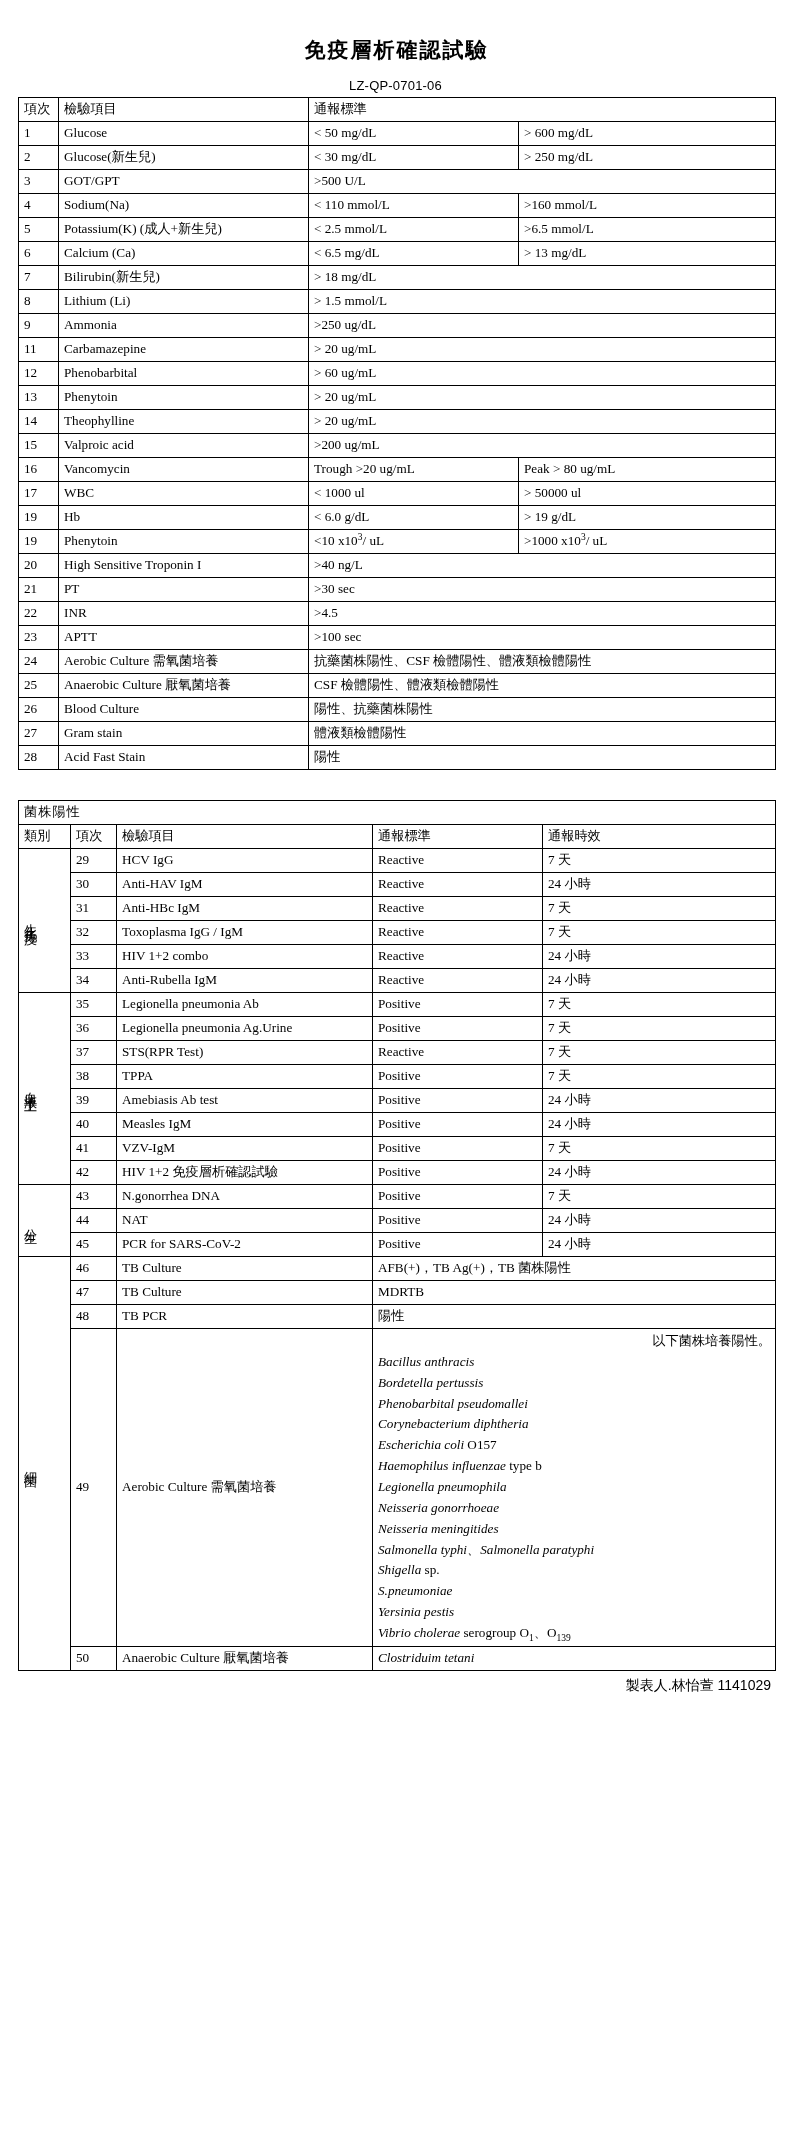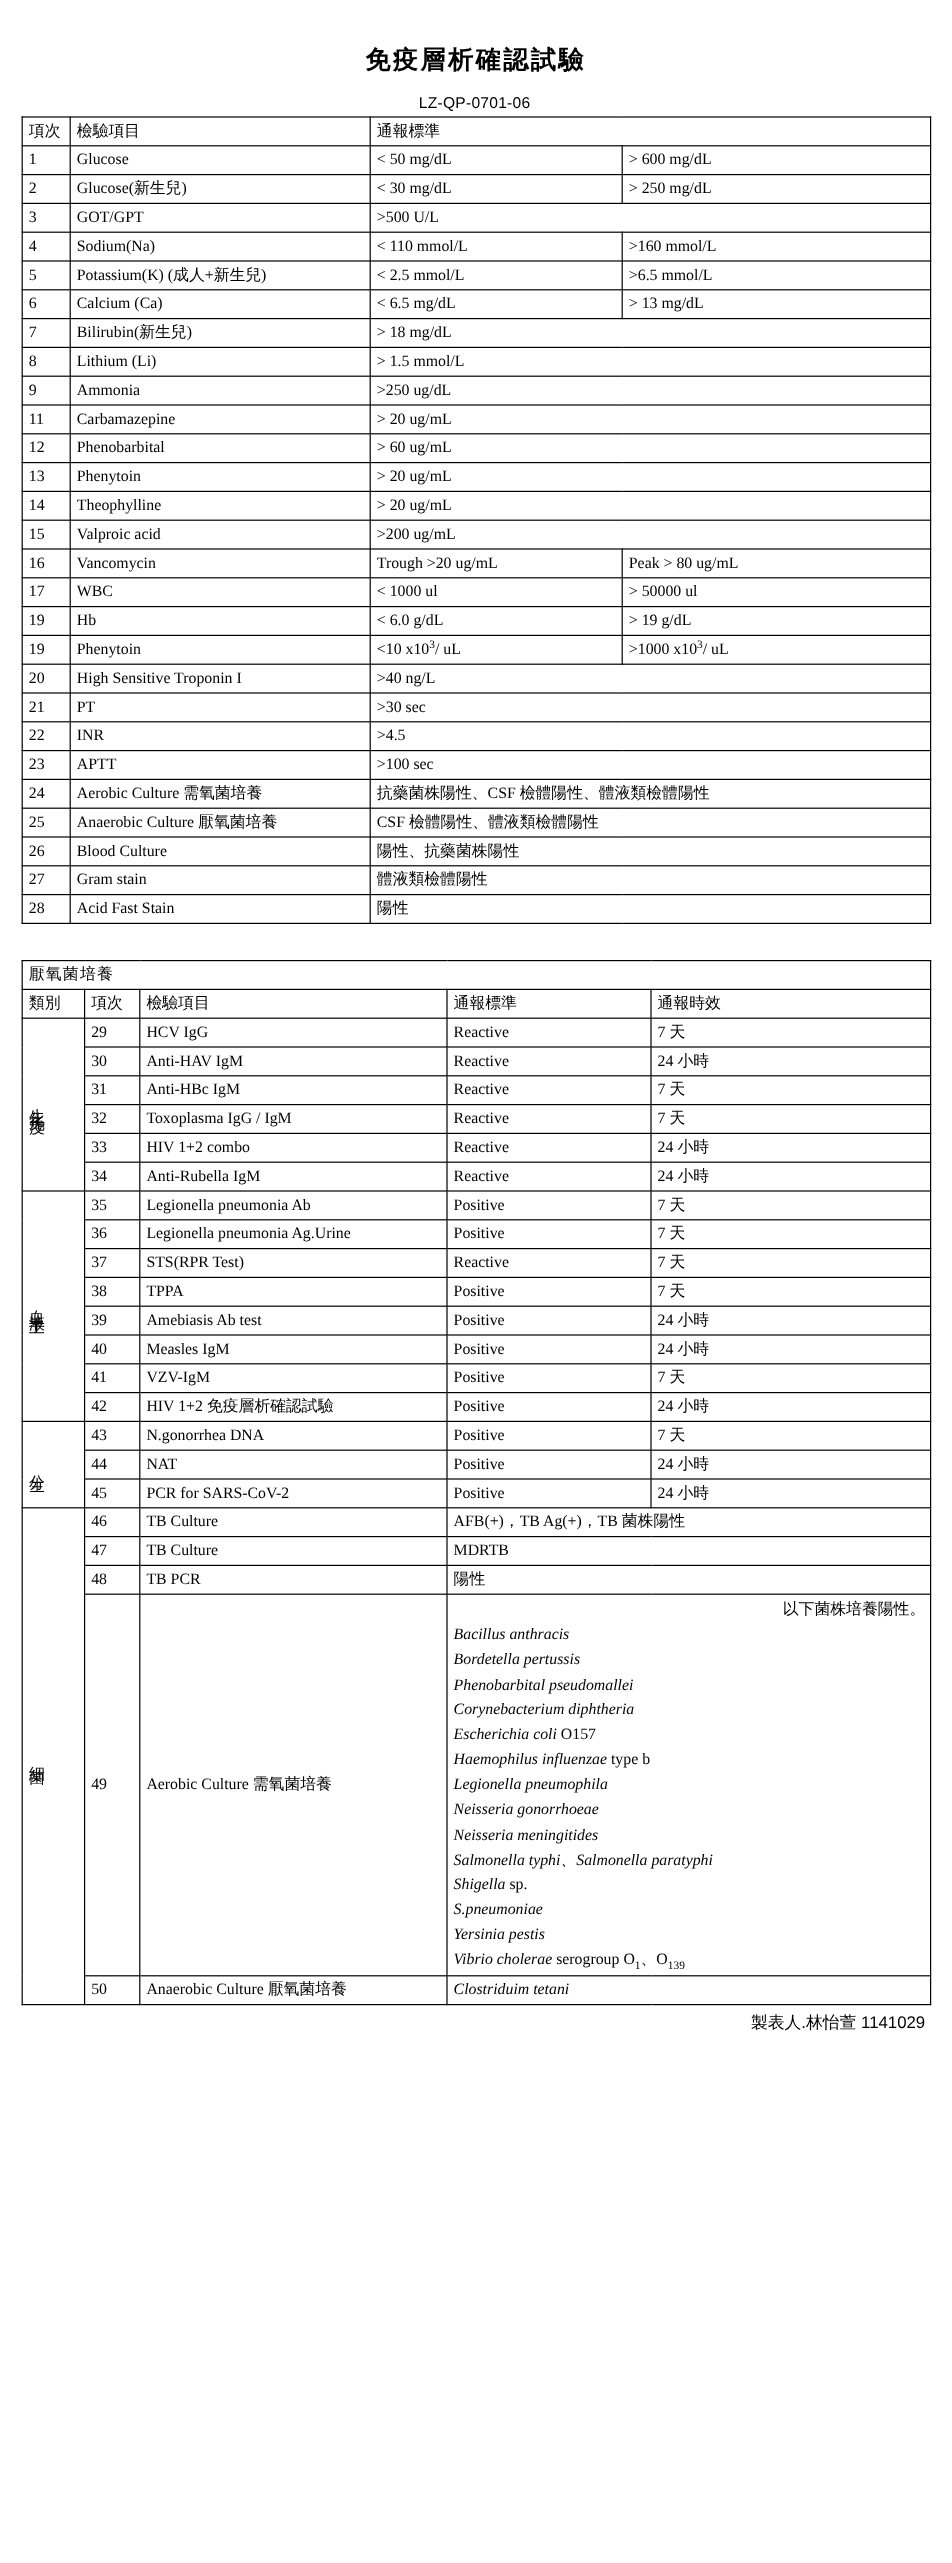--- a/index.html
+++ b/index.html
@@ -287,21 +287,21 @@
   <table class="grid t2">
     <colgroup>
       <col class="c-cat">
         <col class="c-no">
         <col class="c-item">
         <col class="c-std">
         <col class="c-time">
     </colgroup>
     <tbody id="t2-body">
         <tr>
-          <td class="sec-title-cell" colspan="5">厭氧菌培養</td>
+          <td class="sec-title-cell" colspan="5">菌株陽性</td>
         </tr>
         <tr>
           <th class="hdr">類別</th>
           <th class="hdr">項次</th>
           <th class="hdr">檢驗項目</th>
           <th class="hdr">通報標準</th>
           <th class="hdr">通報時效</th>
         </tr>
         <tr>
           <td class="vertical-label" rowspan="6"><span>生化免疫</span></td>

